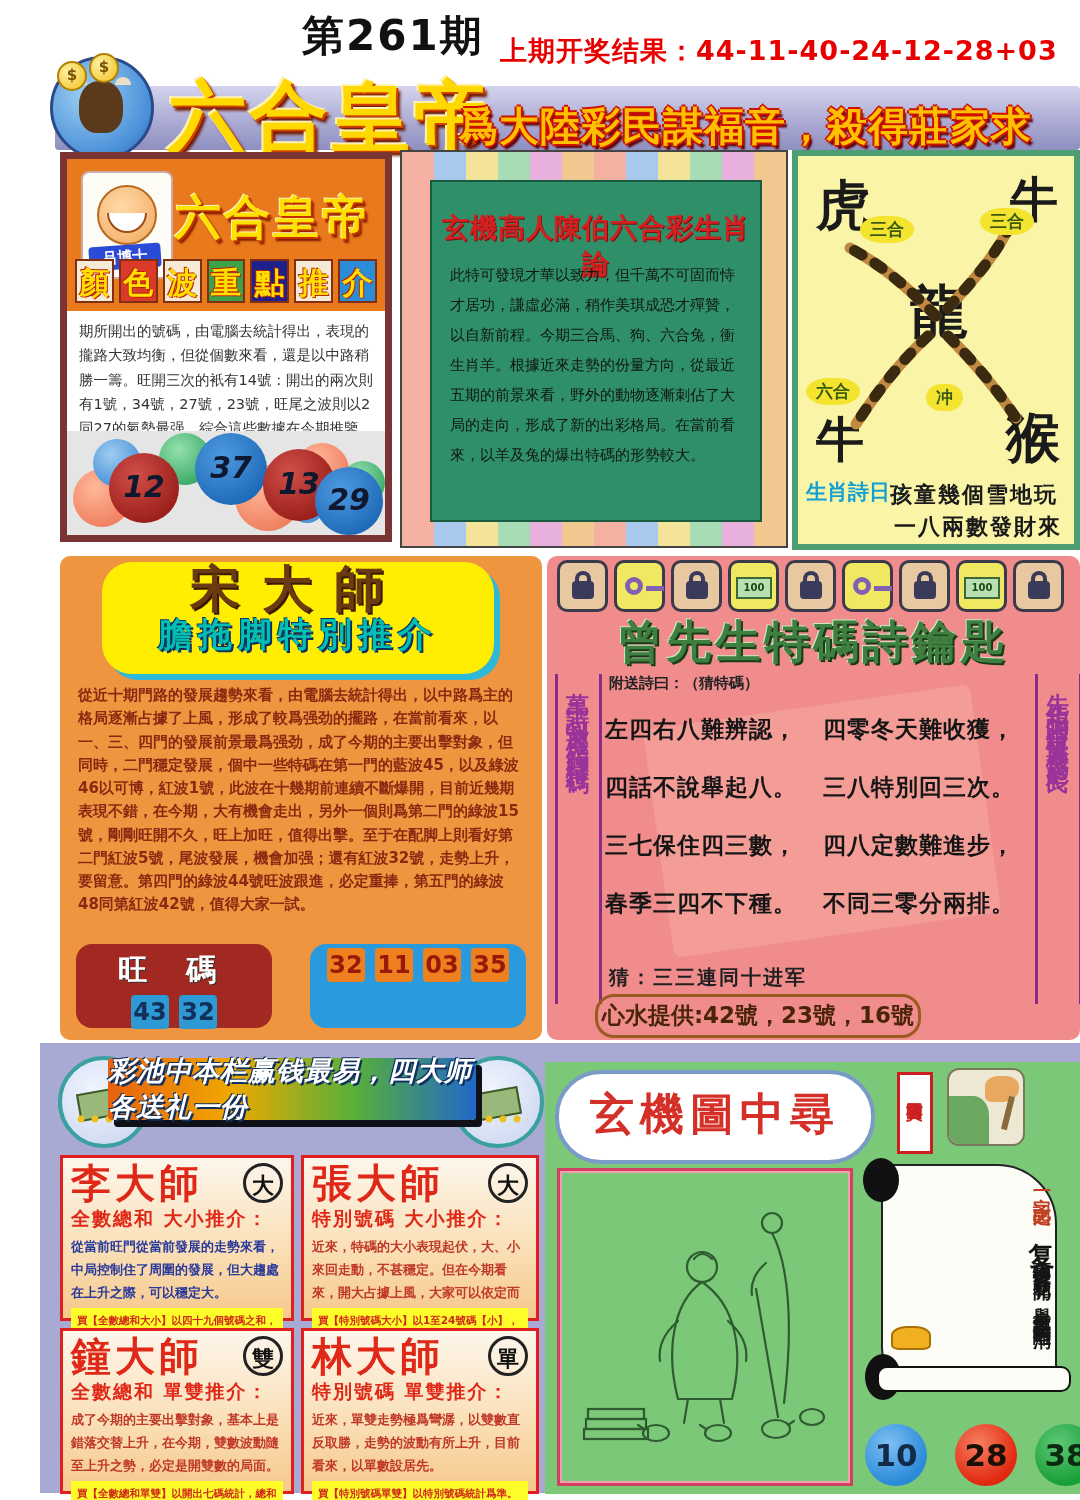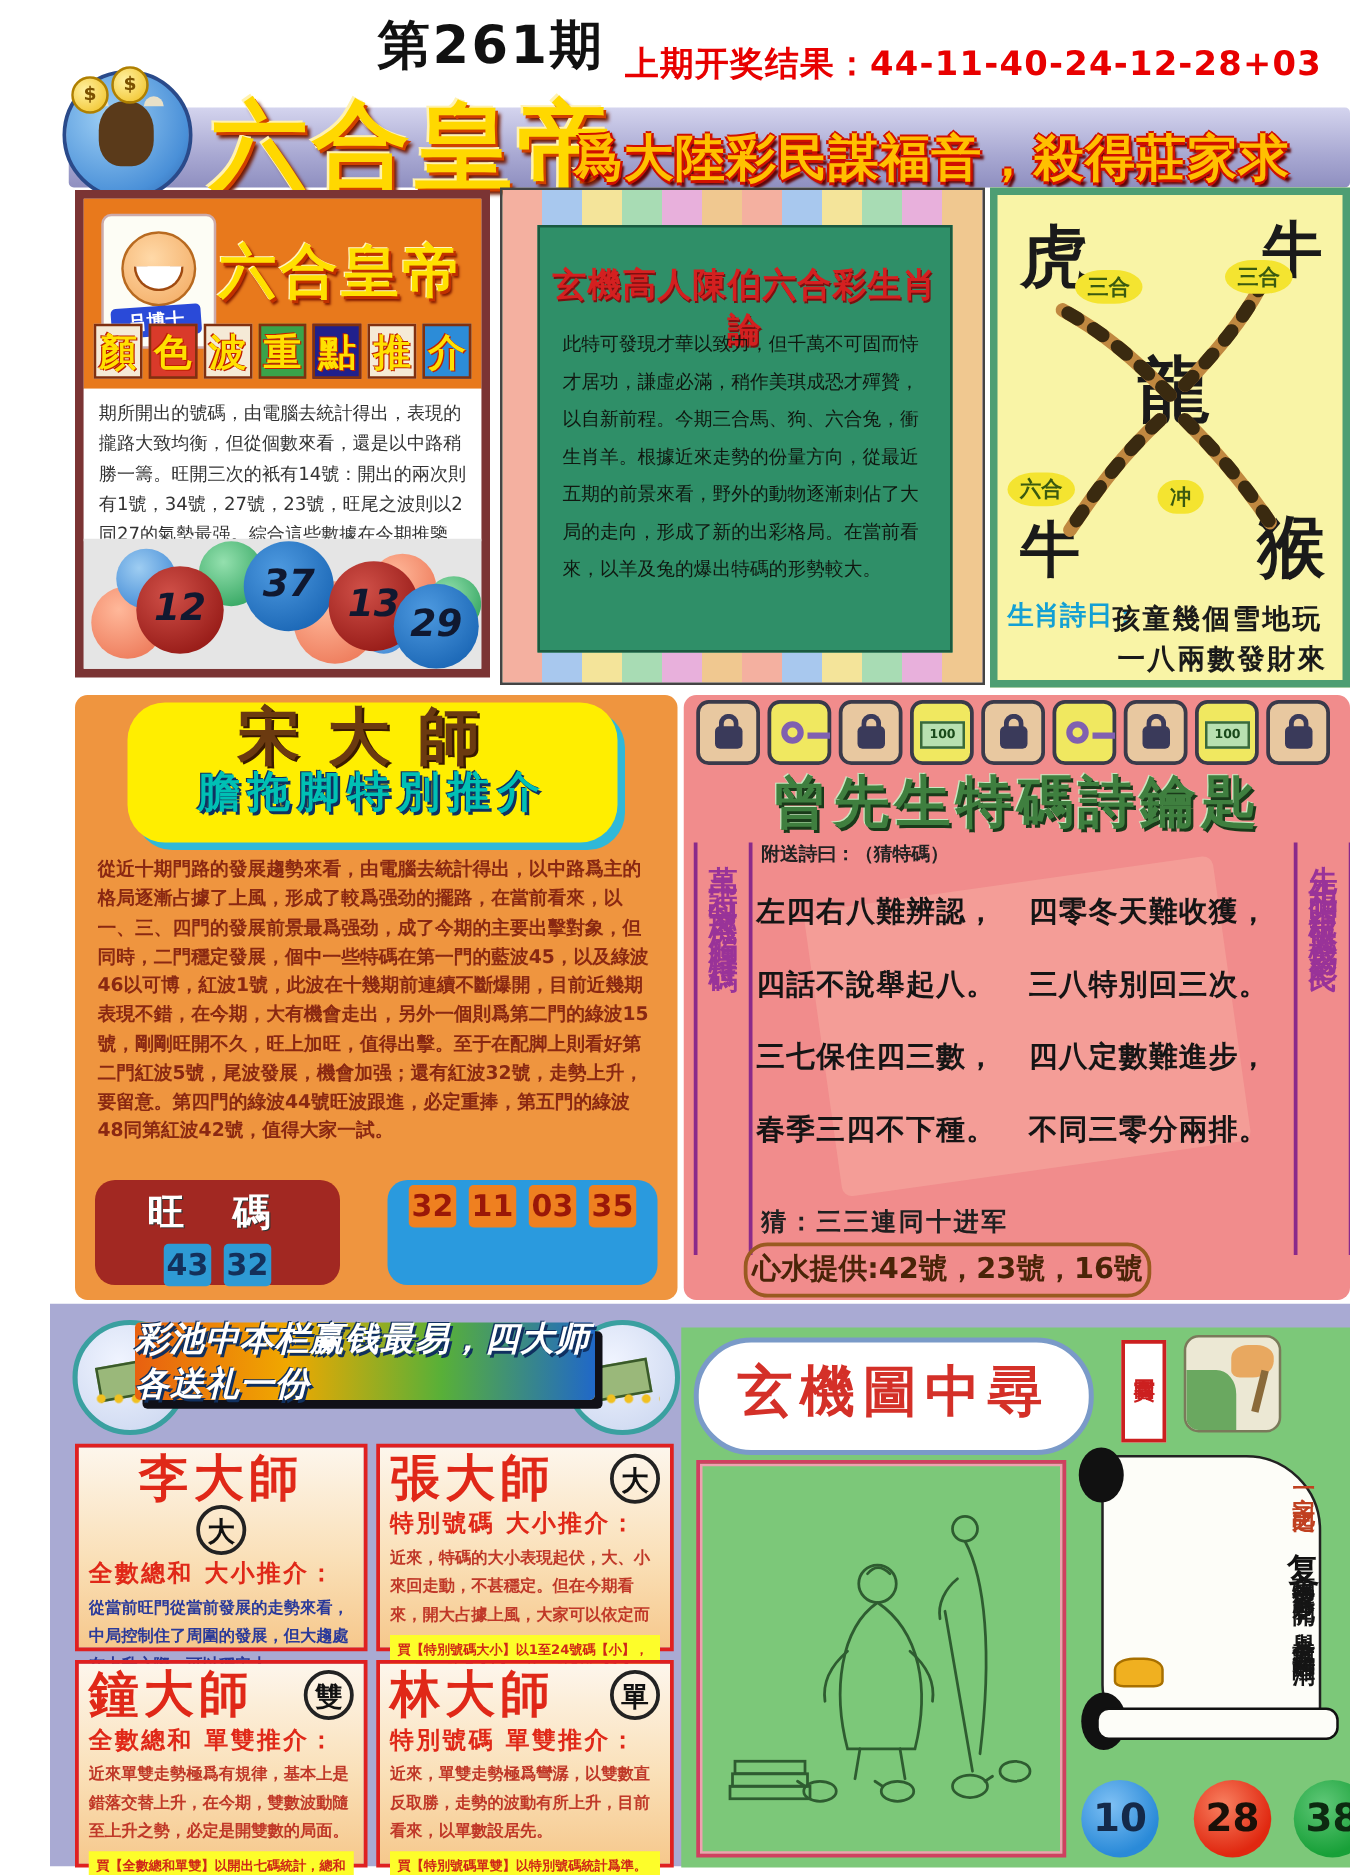--- a/index.html
+++ b/index.html
@@ -312,21 +312,21 @@
   </div>
   <div class="abs bb-circle" style="left:452px;top:1056px;">
     <div class="abs bb-bill"></div>
     <div class="abs bb-coinrow"></div>
   </div>
   <div class="abs bb-bar">
     <span class="bb-text">彩池中本栏赢钱最易，四大师各送礼一份</span>
   </div>
 
   <div class="abs master" style="left:60px;top:1155px;width:234px;height:166px;">
-    <div style="display:flex;justify-content:space-between;align-items:center;flex-direction:column;">
+    <div style="display:flex;justify-content:space-between;align-items:center;">
       <span class="m-title">李大師</span>
       <span class="m-badge">大</span>
     </div>
     <div class="m-sub">全數總和 大小推介：</div>
     <div class="m-body m-body-blue">從當前旺門從當前發展的走勢來看，中局控制住了周圍的發展，但大趨處在上升之際，可以穩定大。</div>
     <div class="m-note">買【全數總和大小】以四十九個號碼之和，至1225，實以概率四十九分之七：122×7÷2=175【大】，即以175號以上開爲之大。　賠率：1賠0.9</div>
   </div>
   <div class="abs master" style="left:301px;top:1155px;width:238px;height:166px;">
     <div style="display:flex;justify-content:space-between;align-items:center;">
       <span class="m-title">張大師</span>
@@ -335,21 +335,21 @@
     <div class="m-sub">特別號碼 大小推介：</div>
     <div class="m-body m-body-red">近來，特碼的大小表現起伏，大、小來回走動，不甚穩定。但在今期看來，開大占據上風，大家可以依定而行。</div>
     <div class="m-note">買【特別號碼大小】以1至24號碼【小】，25至48號碼【大】，第49號則作【和】。　賠率：1賠0.9</div>
   </div>
   <div class="abs master" style="left:60px;top:1328px;width:234px;height:166px;">
     <div style="display:flex;justify-content:space-between;align-items:center;">
       <span class="m-title">鐘大師</span>
       <span class="m-badge">雙</span>
     </div>
     <div class="m-sub">全數總和 單雙推介：</div>
-    <div class="m-body m-body-red">近來單雙走勢極爲有規律，基本上是錯落交替上升，在今期，雙數波動隨至上升之勢，必定是開雙數的局面。</div>
+    <div class="m-body m-body-red">成了今期的主要出擊對象，基本上是錯落交替上升，在今期，雙數波動隨至上升之勢，必定是開雙數的局面。</div>
     <div class="m-note">買【全數總和單雙】以開出七碼統計，總和爲單則爲單，總和爲雙則爲雙。　賠率：1賠0.9</div>
   </div>
   <div class="abs master" style="left:301px;top:1328px;width:238px;height:166px;">
     <div style="display:flex;justify-content:space-between;align-items:center;">
       <span class="m-title">林大師</span>
       <span class="m-badge">單</span>
     </div>
     <div class="m-sub">特別號碼 單雙推介：</div>
     <div class="m-body m-body-red">近來，單雙走勢極爲彎潺，以雙數直反取勝，走勢的波動有所上升，目前看來，以單數設居先。</div>
     <div class="m-note">買【特別號碼單雙】以特別號碼統計爲準。　賠率：1賠0.9</div>

